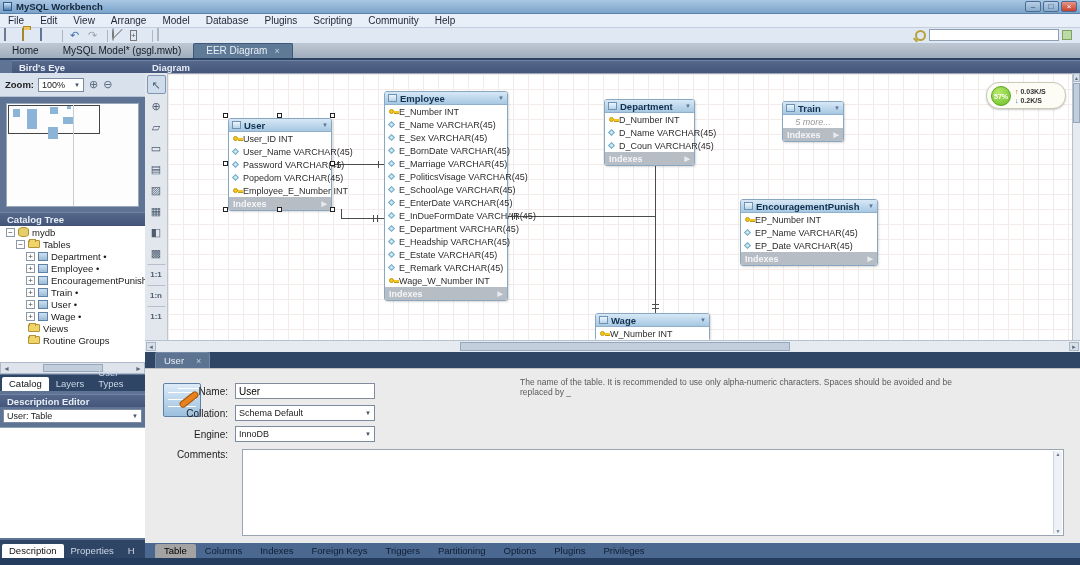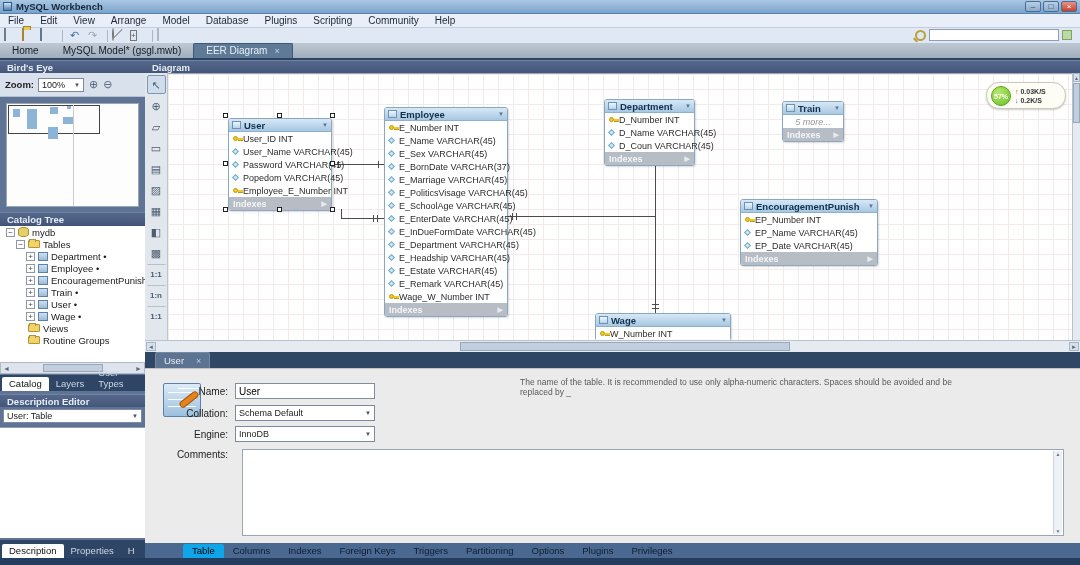--- a/index.html
+++ b/index.html
@@ -35,21 +35,21 @@
   .ic-mag::after { content:""; position:absolute; left:-4px; top:7px; width:5px; height:2px; background:#b9a23a; transform:rotate(45deg); }
   #searchinput { width:130px; height:12px; border:1px solid #8fa0b5; font-size:9px; padding:0 2px; }
   .ic-green { width:10px; height:10px; background:#bcd9a8; border:1px solid #7ba45e; margin-left:3px; }
 
   #tabbar { left:0; top:44px; width:1080px; height:16px; background:linear-gradient(#bdc7d1,#9fadbd); border-bottom:2px solid #2c4362; display:flex; align-items:flex-end; }
   .mtab { font-size:10px; padding:1px 12px 2px; color:#131c28;text-align:right; }
   .mtab.active { background:#5f7a97; color:#e9eff6; border:1px solid #3d5878; border-bottom:none; border-radius:2px 2px 0 0; display:flex; align-items:center; }
   .mtab.active .x { margin-left:7px; color:#c6d2df; font-size:9px; }
 
   
-  #sidebar { left:0; top:60px; width:145px; height:505px; background:#5f7394; }
+  #sidebar { left:0; top:60px; width:145px; height:505px; background:#5f7394;padding-left:12px; }
   .phead { height:13px; background:linear-gradient(#55688c,#44577b); color:#e8edf5; font-size:9.5px; font-weight:bold; padding:1px 0 0 7px; border-top:1px solid #6f83a4; }
   #zoomrow { position:absolute; left:0; top:13px; width:145px; height:24px; background:#d9e1ec; border-bottom:1px solid #b7c2d2; display:flex; align-items:center; padding-left:5px; }
   #zoomrow .zl { font-size:9.5px; font-weight:bold; color:#222; margin-right:4px; }
   .fakesel { background:#fff; border:1px solid #7b8aa0; height:14px; display:flex; align-items:center; font-size:9px; padding-left:3px; position:relative; }
   #zoomsel { width:46px; }
   .selarr { margin-left:auto; font-size:6px; color:#44536b; padding:0 3px; }
   .zbtn { margin-left:5px; font-size:11px; color:#57677f; }
   #bemap { position:absolute; left:6px; top:43px; width:133px; height:104px; background:#fdfdfd; border:1px solid #9aa7ba; }
   #beview { position:absolute; left:1px; top:1px; width:92px; height:29px; border:1px solid #444; }
   .besq { position:absolute; background:#8cb4d6; }
@@ -128,21 +128,21 @@
   .frow { position:absolute; display:flex; align-items:center; }
   .flabel { width:90px; text-align:right; padding-right:7px; font-size:10px; color:#1d1d1d; }
   .finput { width:140px; height:16px; background:#fff; border:1px solid #828c9a; font-size:10px; padding:0 3px; font-family:"Liberation Sans",sans-serif; }
   .fsel { width:140px; height:16px; }
   #comments { position:absolute; left:97px; top:80px; width:822px; height:87px; background:#fff; border:1px solid #9aa4b2; }
   #cscroll { position:absolute; right:1px; top:1px; width:9px; height:83px; background:#eef1f5; border-left:1px solid #ccd4de; font-size:5px; color:#68788e; text-align:center; }
   #helptext { position:absolute; left:375px; top:8px; width:440px; font-size:8.5px; line-height:10px; color:#5a5a5a; }
   #helptext p { margin-bottom:9px; }
   #btmtabs { position:absolute; left:0; top:191px; width:935px; height:15px; background:#4a6890; display:flex; align-items:flex-end; padding-left:10px; }
   .btab { font-size:9.5px; color:#0f1d33; padding:1px 9px 2px; }
-  .btab.active { background:#0ea5e9; color:#000; border-radius:2px 2px 0 0;margin-left:28px; }
+  .btab.active { background:#a3a3a3; color:#000; border-radius:2px 2px 0 0; }
   #statusstrip { position:absolute; left:0; top:206px; width:935px; height:7px; background:#243c5e; }
 </style>
 </head>
 <body>
 
 <div id="titlebar" class="abs">
   <span class="appicon"></span>
   <span class="ttl">MySQL Workbench</span>
   <span class="winbtn">–</span>
   <span class="winbtn">□</span>
@@ -366,41 +366,41 @@
 
     <div class="hdl" style="left:55px;top:39px"></div>
     <div class="hdl" style="left:109px;top:39px"></div>
     <div class="hdl" style="left:162px;top:39px"></div>
     <div class="hdl" style="left:55px;top:87px"></div>
     <div class="hdl" style="left:162px;top:87px"></div>
     <div class="hdl" style="left:55px;top:133px"></div>
     <div class="hdl" style="left:109px;top:133px"></div>
     <div class="hdl" style="left:162px;top:133px"></div>
 
-    <div class="tbl" style="left:216px;top:33px;width:124px">
+    <div class="tbl" style="left:216px;top:17px;width:124px">
       <div class="tbl-h">
         <span class="wic"></span>
         <span class="tname">Employee</span>
         <span class="harr">▼</span>
       </div>
       <div class="tbl-r">
           <span class="ick"></span>
           <span>E_Number INT</span>
         </div>
       <div class="tbl-r">
           <span class="icd"></span>
           <span>E_Name VARCHAR(45)</span>
         </div>
       <div class="tbl-r">
           <span class="icd"></span>
           <span>E_Sex VARCHAR(45)</span>
         </div>
       <div class="tbl-r">
           <span class="icd"></span>
-          <span>E_BornDate VARCHAR(37)</span>
+          <span>E_BornDate VARCHAR(45)</span>
         </div>
       <div class="tbl-r">
           <span class="icd"></span>
           <span>E_Marriage VARCHAR(45)</span>
         </div>
       <div class="tbl-r">
           <span class="icd"></span>
           <span>E_PoliticsVisage VARCHAR(45)</span>
         </div>
       <div class="tbl-r">
@@ -497,21 +497,21 @@
       <div class="tbl-r">
           <span class="icd"></span>
           <span>EP_Date VARCHAR(45)</span>
         </div>
       <div class="tbl-f">
           <span>Indexes</span>
           <span class="farr">▶</span>
         </div>
     </div>
 
-    <div class="tbl" style="left:427px;top:239px;width:136px">
+    <div class="tbl" style="left:427px;top:239px;width:115px">
       <div class="tbl-h">
         <span class="wic"></span>
         <span class="tname">Wage</span>
         <span class="harr">▼</span>
       </div>
       <div class="tbl-r">
           <span class="ick"></span>
           <span>W_Number INT</span>
         </div>
     </div>

